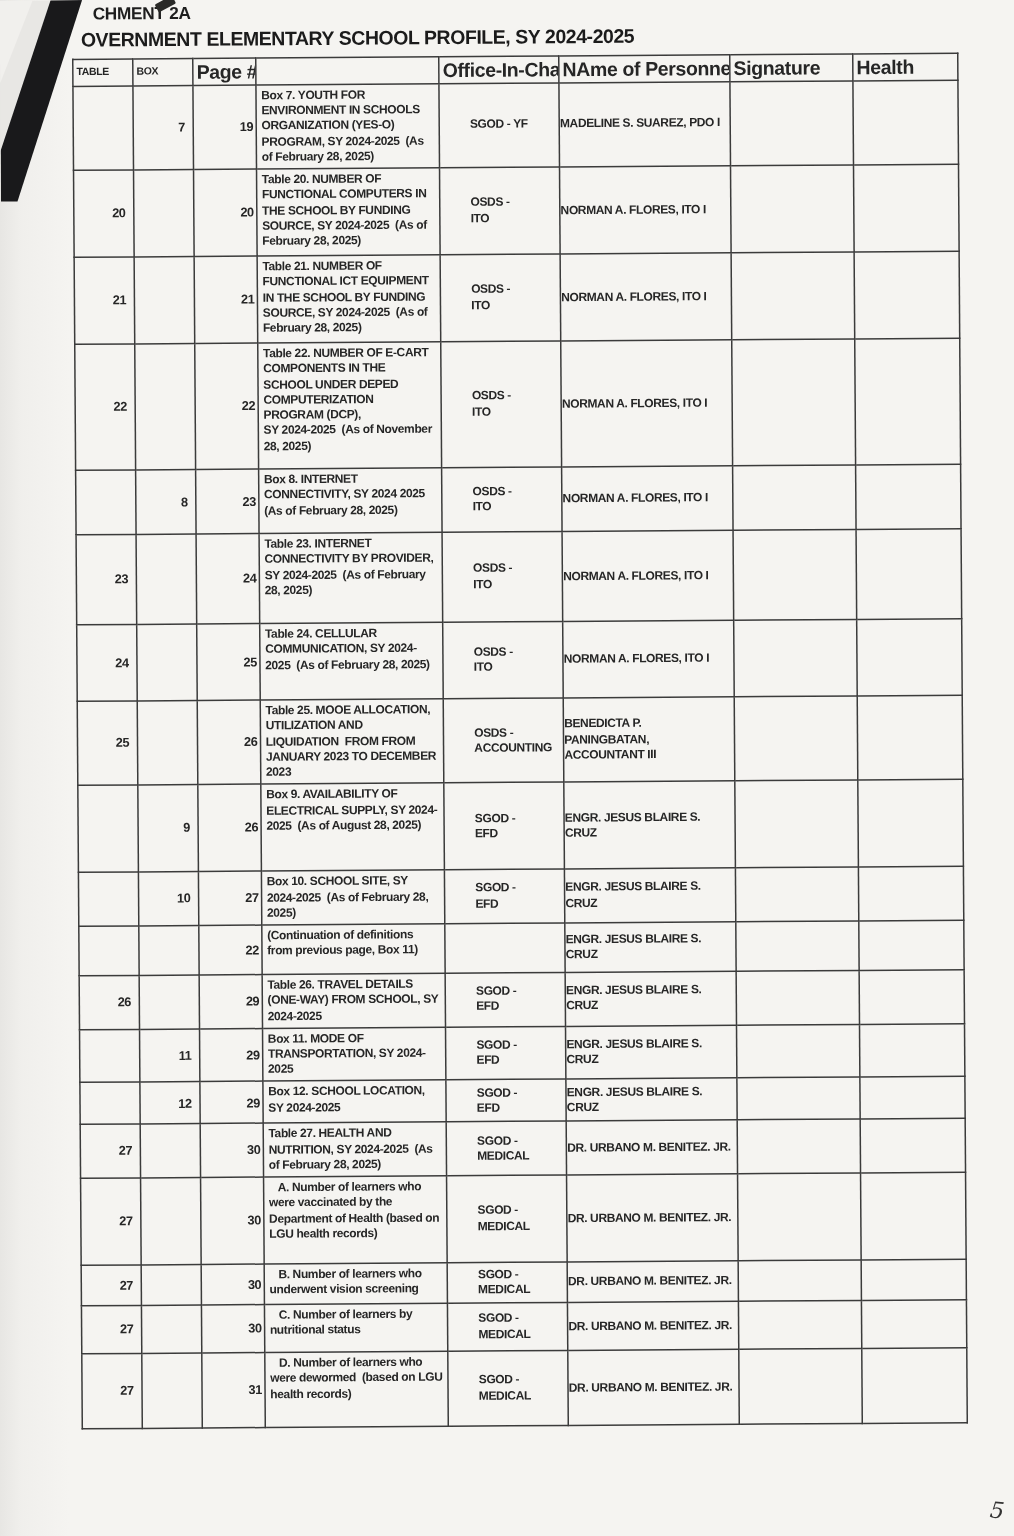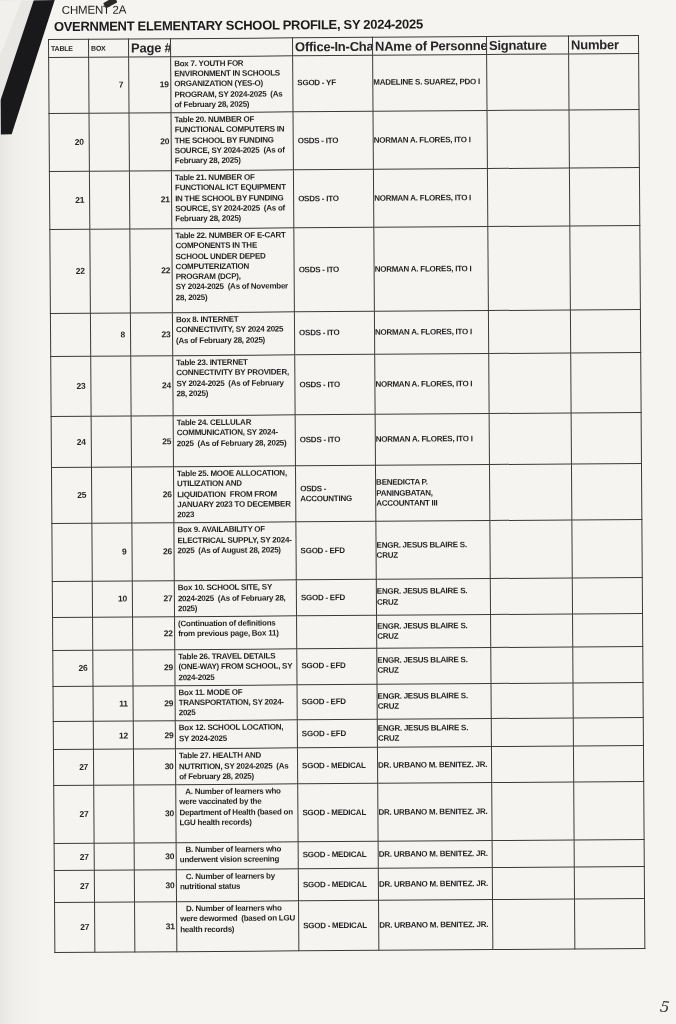--- a/index.html
+++ b/index.html
@@ -13,21 +13,21 @@
     position:absolute;left:0;top:0;width:46px;height:1024px;
     background:linear-gradient(90deg,#e7e6e3 0px,#f0efec 14px,rgba(245,244,241,0) 46px);
     pointer-events:none;
   }
   .content{
     position:absolute;left:0;top:0;width:676px;height:1024px;
     transform:rotate(-0.4deg);transform-origin:60px 40px;
   }
   .title1{
     position:absolute;left:62px;top:4px;
-    font-size:11.5px;font-weight:400;letter-spacing:-0.2px;color:#1e1e1e;
+    font-size:11.5px;font-weight:700;letter-spacing:-0.2px;color:#1e1e1e;
   }
   .title2{
     position:absolute;left:54px;top:19px;
     font-size:13px;font-weight:700;letter-spacing:-0.3px;color:#1b1b1b;
   }
   table.profile{
     position:absolute;left:48px;top:39px;width:590px;
     border-collapse:collapse;table-layout:fixed;
   }
   table.profile th, table.profile td{
@@ -45,21 +45,21 @@
   th.num-h{font-size:7px;}
   td{font-size:8px;line-height:1.28;}
   td.num{
     text-align:right;vertical-align:middle;padding:0 5px 0 1px;font-size:8.5px;
   }
   td.num.page{padding-right:1.5px;text-align:right;}
   td.desc{
     vertical-align:top;padding:2px 3px;white-space:pre-wrap;
   }
   td.office{
-    vertical-align:middle;padding:1px 4px;white-space:pre-wrap;margin-top:48px;
+    vertical-align:middle;padding:1px 20px;white-space:pre-wrap;margin-top:48px;
   }
   td.person{
     vertical-align:middle;padding:1px 0;white-space:pre-wrap;
   }
   td.blank{vertical-align:middle;}
   
   tbody tr:nth-child(1){height:55px}
   tbody tr:nth-child(2){height:58px}
   tbody tr:nth-child(3){height:58px}
   tbody tr:nth-child(4){height:84px}
@@ -114,21 +114,21 @@
     </colgroup>
     <thead>
       <tr>
         <th class="num-h">TABLE</th>
         <th class="num-h">BOX</th>
         <th>Page #</th>
         <th></th>
         <th>Office-In-Charge</th>
         <th>NAme of Personnel, Position</th>
         <th>Signature</th>
-        <th>Number</th>
+        <th>Health</th>
       </tr>
     </thead>
     <tbody>
   <tr>
     <td class="num"></td>
     <td class="num">7</td>
     <td class="num page">19</td>
     <td class="desc">Box 7. YOUTH FOR ENVIRONMENT IN SCHOOLS ORGANIZATION (YES-O) PROGRAM, SY 2024-2025  (As of February 28, 2025)</td>
     <td class="office">SGOD - YF</td>
     <td class="person">MADELINE S. SUAREZ, PDO I</td>

